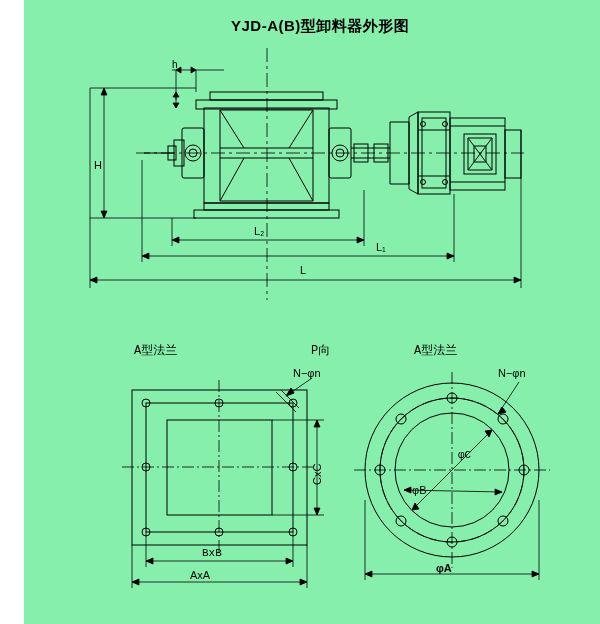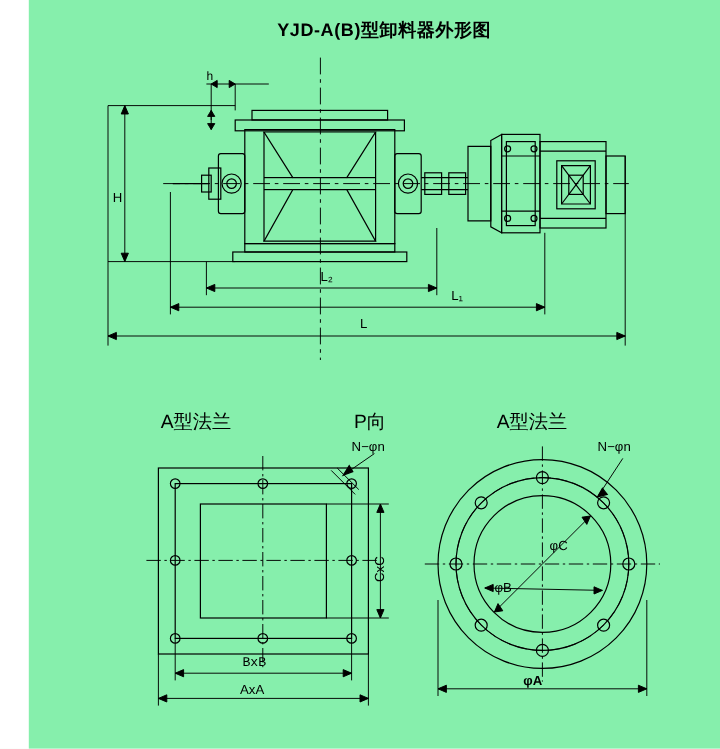--- a/index.html
+++ b/index.html
@@ -31,21 +31,22 @@
     color: #000000;
     white-space: nowrap;
     line-height: 1;
   }
   .title {
     font-size: 15px;
     font-weight: bold;
     letter-spacing: 0.5px;
   }
   .sub {
-    font-size: 16px;
+    font-size: 12px;
+    font-family: Liberation Mono, monospace;
   }
   .dim {
     font-size: 11px;
   }
   .dim-small {
     font-size: 10px;
   }
   .rot90 {
     transform: rotate(-90deg);
     transform-origin: left top;
@@ -284,41 +285,41 @@
 
     </g>
   </svg>
 
   <div class="lbl title" style="left:207px; top:18px;">YJD-A(B)型卸料器外形图</div>
 
   <div class="lbl dim-small" style="left:148px; top:60px;">h</div>
 
   <div class="lbl dim" style="left:70px; top:160px;">H</div>
 
-  <div class="lbl dim" style="left:243px; top:226px;">L₂</div>
+  <div class="lbl dim" style="left:230px; top:226px;">L₂</div>
 
   <div class="lbl dim" style="left:352px; top:242px;">L₁</div>
 
   <div class="lbl dim" style="left:276px; top:265px;">L</div>
 
   <div class="lbl sub" style="left:110px; top:345px;">A型法兰</div>
 
-  <div class="lbl sub" style="left:271px; top:345px;">P向</div>
+  <div class="lbl sub" style="left:287px; top:345px;">P向</div>
 
   <div class="lbl sub" style="left:390px; top:345px;">A型法兰</div>
 
   <div class="lbl dim" style="left:269px; top:368px;">N−φn</div>
 
   <div class="lbl dim rot90" style="left:288px; top:485px;">CxC</div>
 
   <div class="lbl dim" style="left:178px; top:548px;font-family:Liberation Mono, monospace;">BxB</div>
 
-  <div class="lbl dim" style="left:176px; top:570px;">AxA</div>
+  <div class="lbl dim" style="left:166px; top:570px;">AxA</div>
 
   <div class="lbl dim" style="left:474px; top:368px;">N−φn</div>
 
-  <div class="lbl dim" style="left:434px; top:450px;">φC</div>
+  <div class="lbl dim" style="left:434px; top:450px;font-family:Liberation Mono, monospace;">φC</div>
 
   <div class="lbl dim" style="left:388px; top:485px;">φB</div>
 
   <div class="lbl dim" style="left:412px; top:563px;font-weight:bold;">φA</div>
 
 </div>
 
 </body></html>

